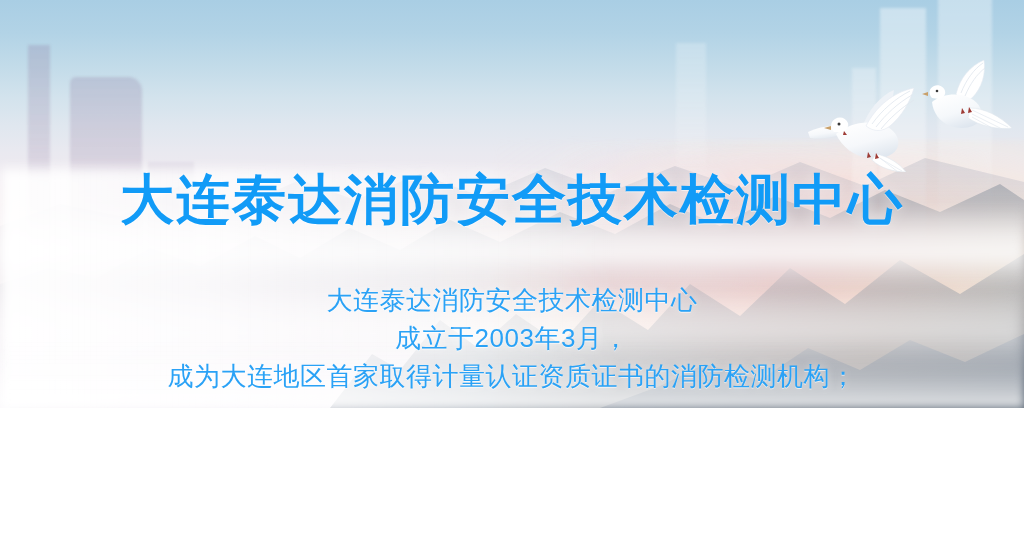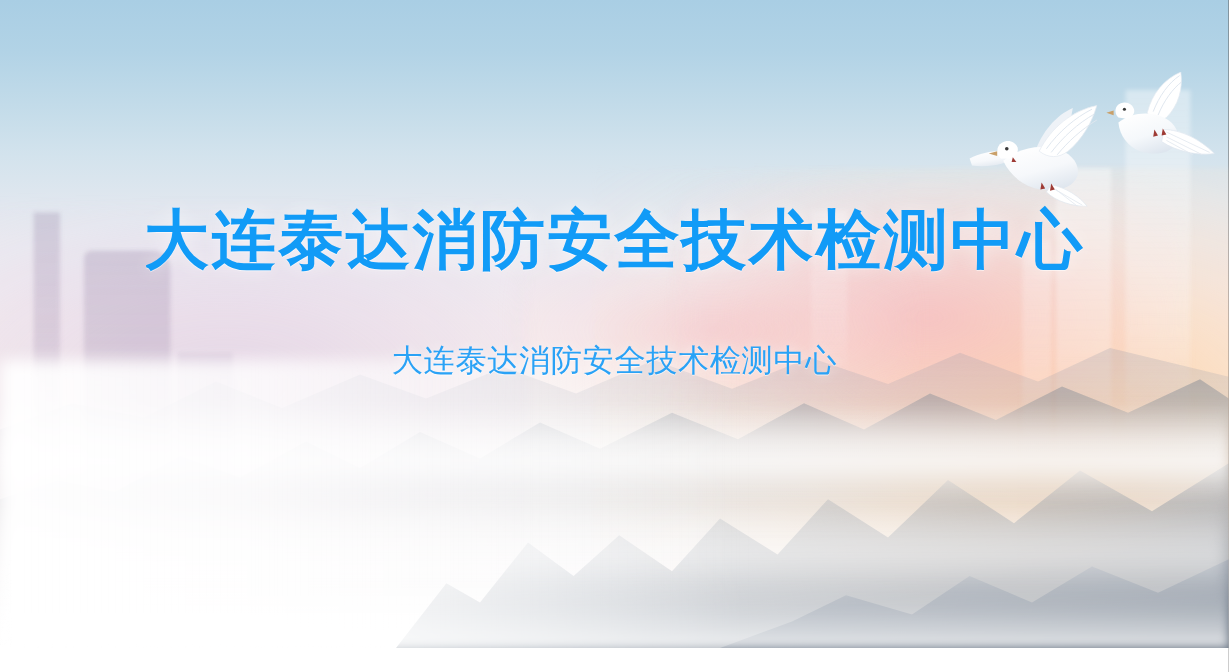--- a/index.html
+++ b/index.html
@@ -7,21 +7,21 @@
     padding: 0;
     background: #ffffff;
   }
   body {
     font-family: "Liberation Sans", "DejaVu Sans", sans-serif;
   }
 
   .banner {
     position: relative;
     width: 1024px;
-    height: 540px;
+    height: 408px;
     overflow: hidden;
     background: #000000;
   }
 
   
   .sky-base {
     position: absolute;
     inset: 0;
     background: linear-gradient(to bottom,
         #a9cee4 0%,
@@ -331,15 +331,17 @@
     </g>
 
     <path fill="#9e3b35" d="M50,48 l3,5 l-4,1 Z"></path>
     <path fill="#9e3b35" d="M57,47 l3,5 l-4,1 Z"></path>
   </svg>
 
   <div class="title">大连泰达消防安全技术检测中心</div>
 
   <div class="subtitle">
     <span class="line">大连泰达消防安全技术检测中心</span>
+    <span class="line">成立于2003年3月，</span>
+    <span class="line">成为大连地区首家取得计量认证资质证书的消防检测机构；</span>
   </div>
 
 </div>
 
 </body></html>

